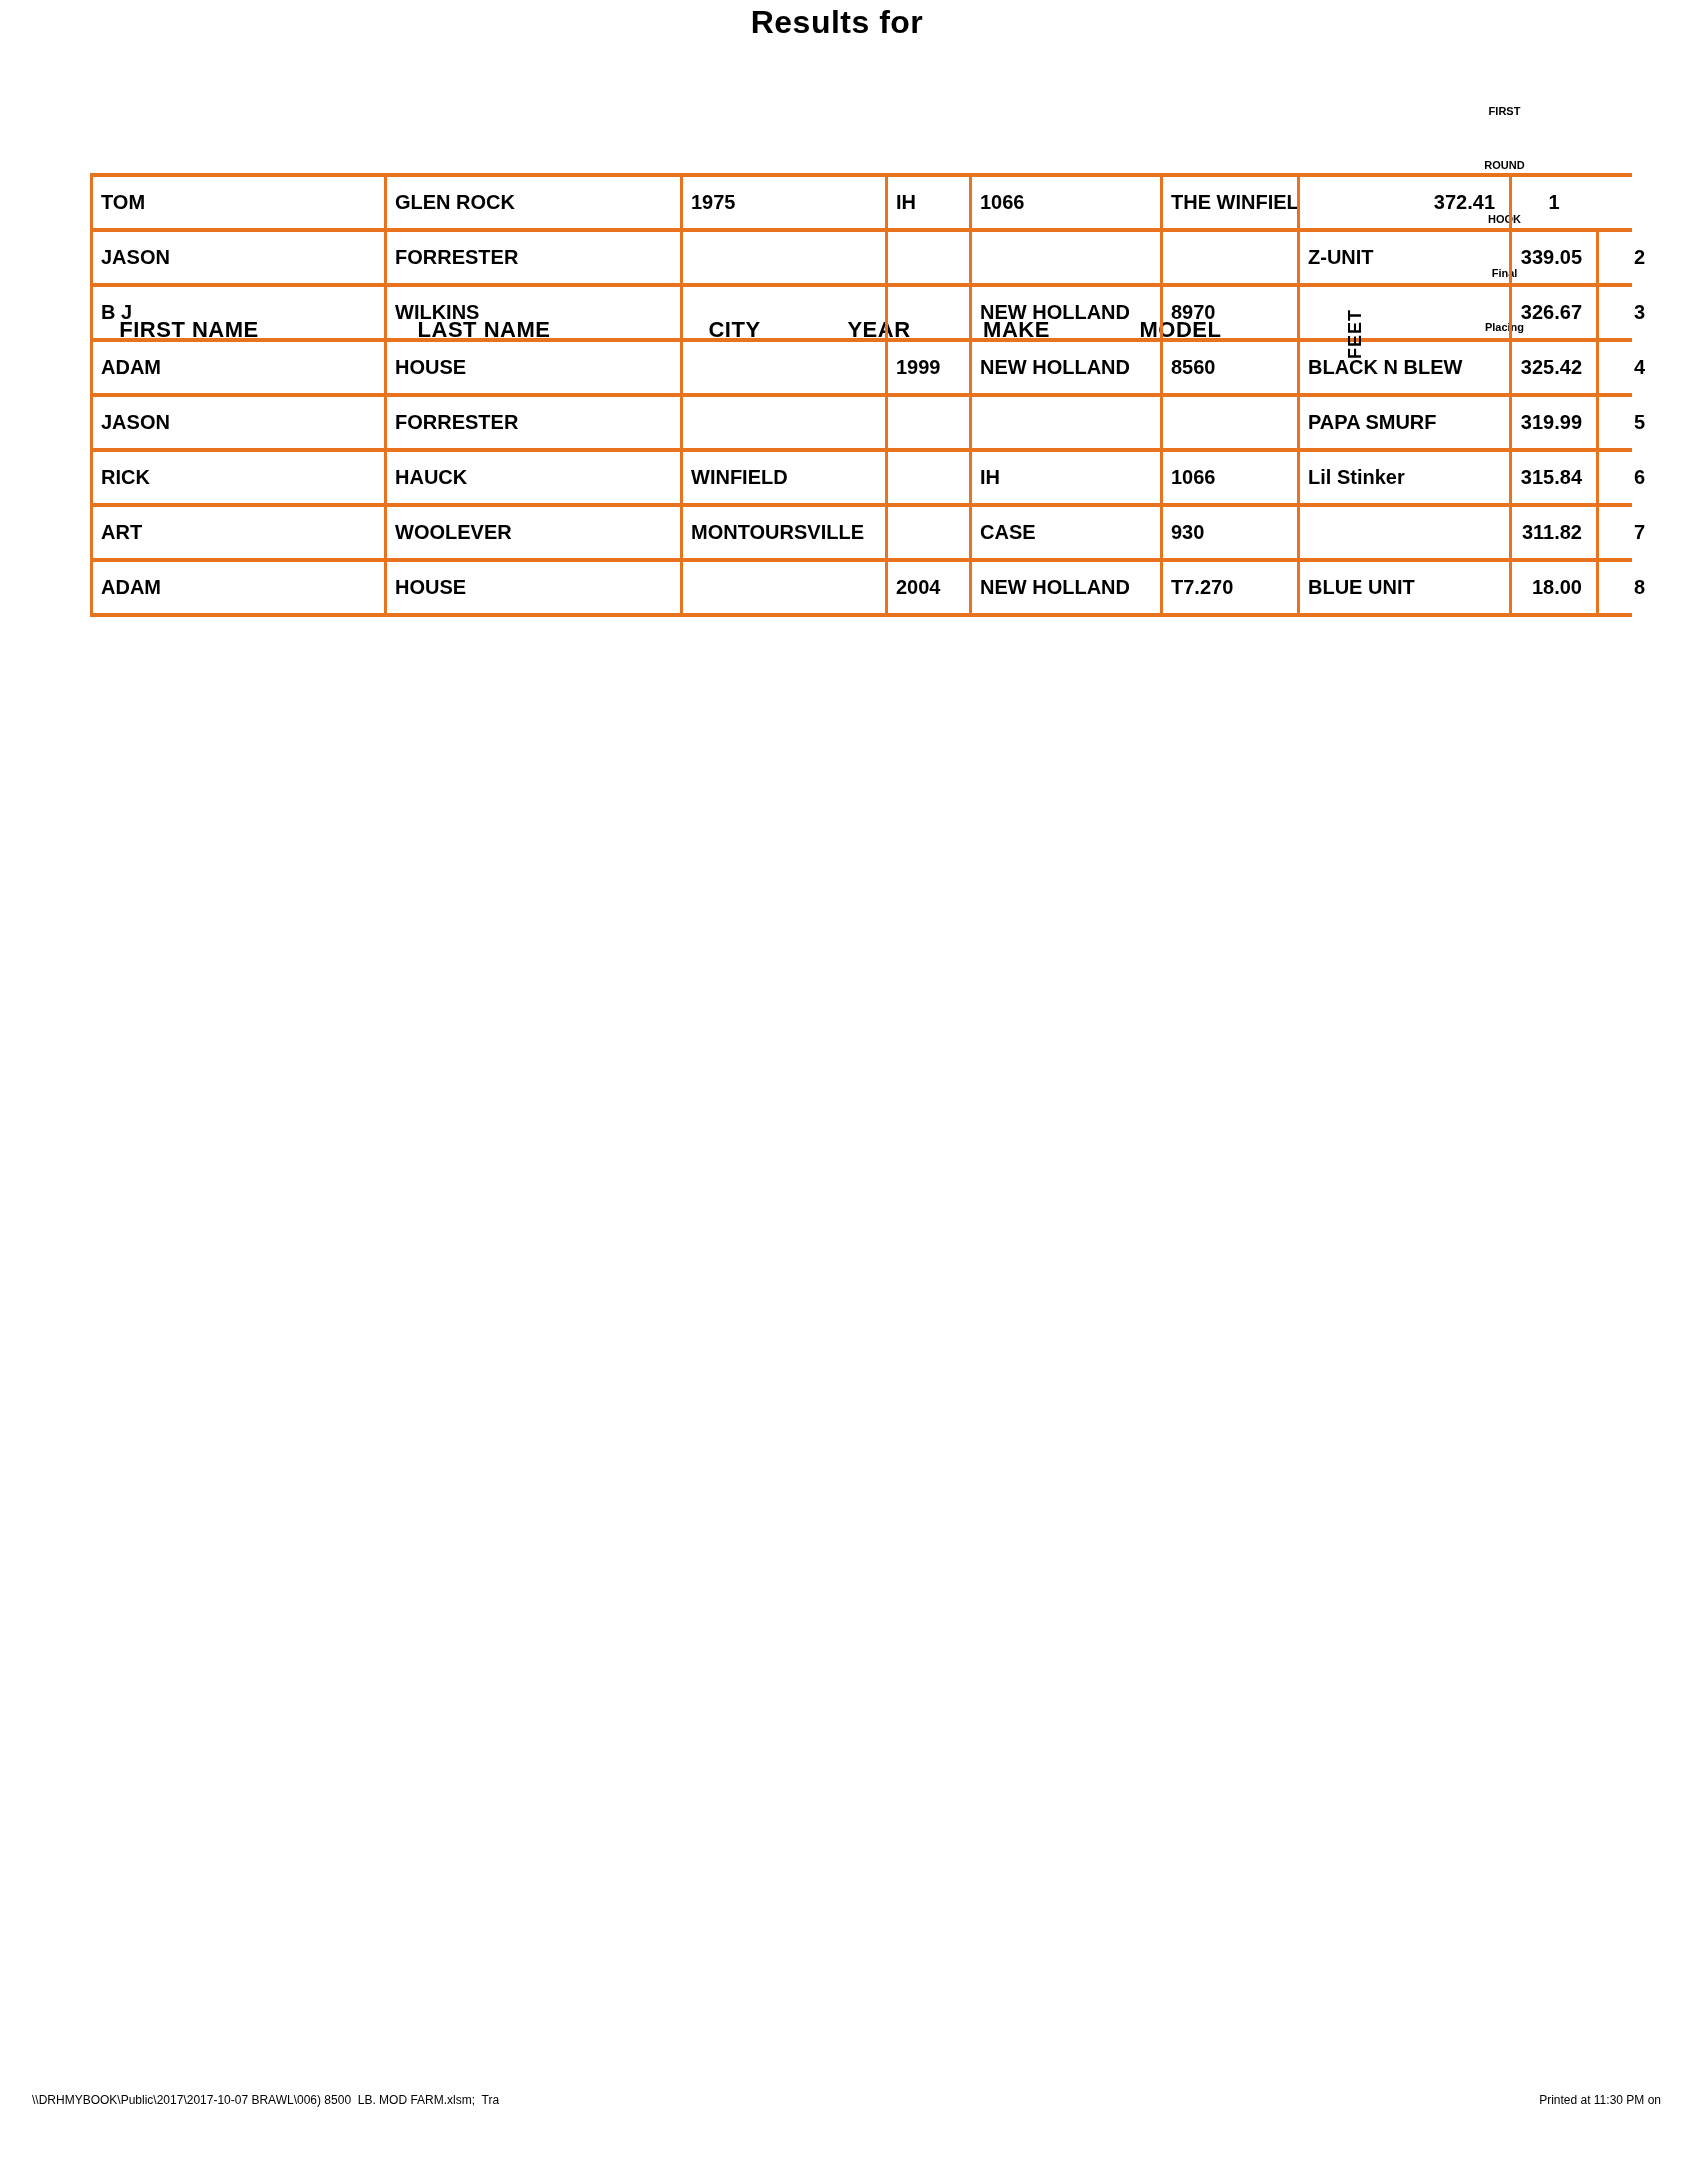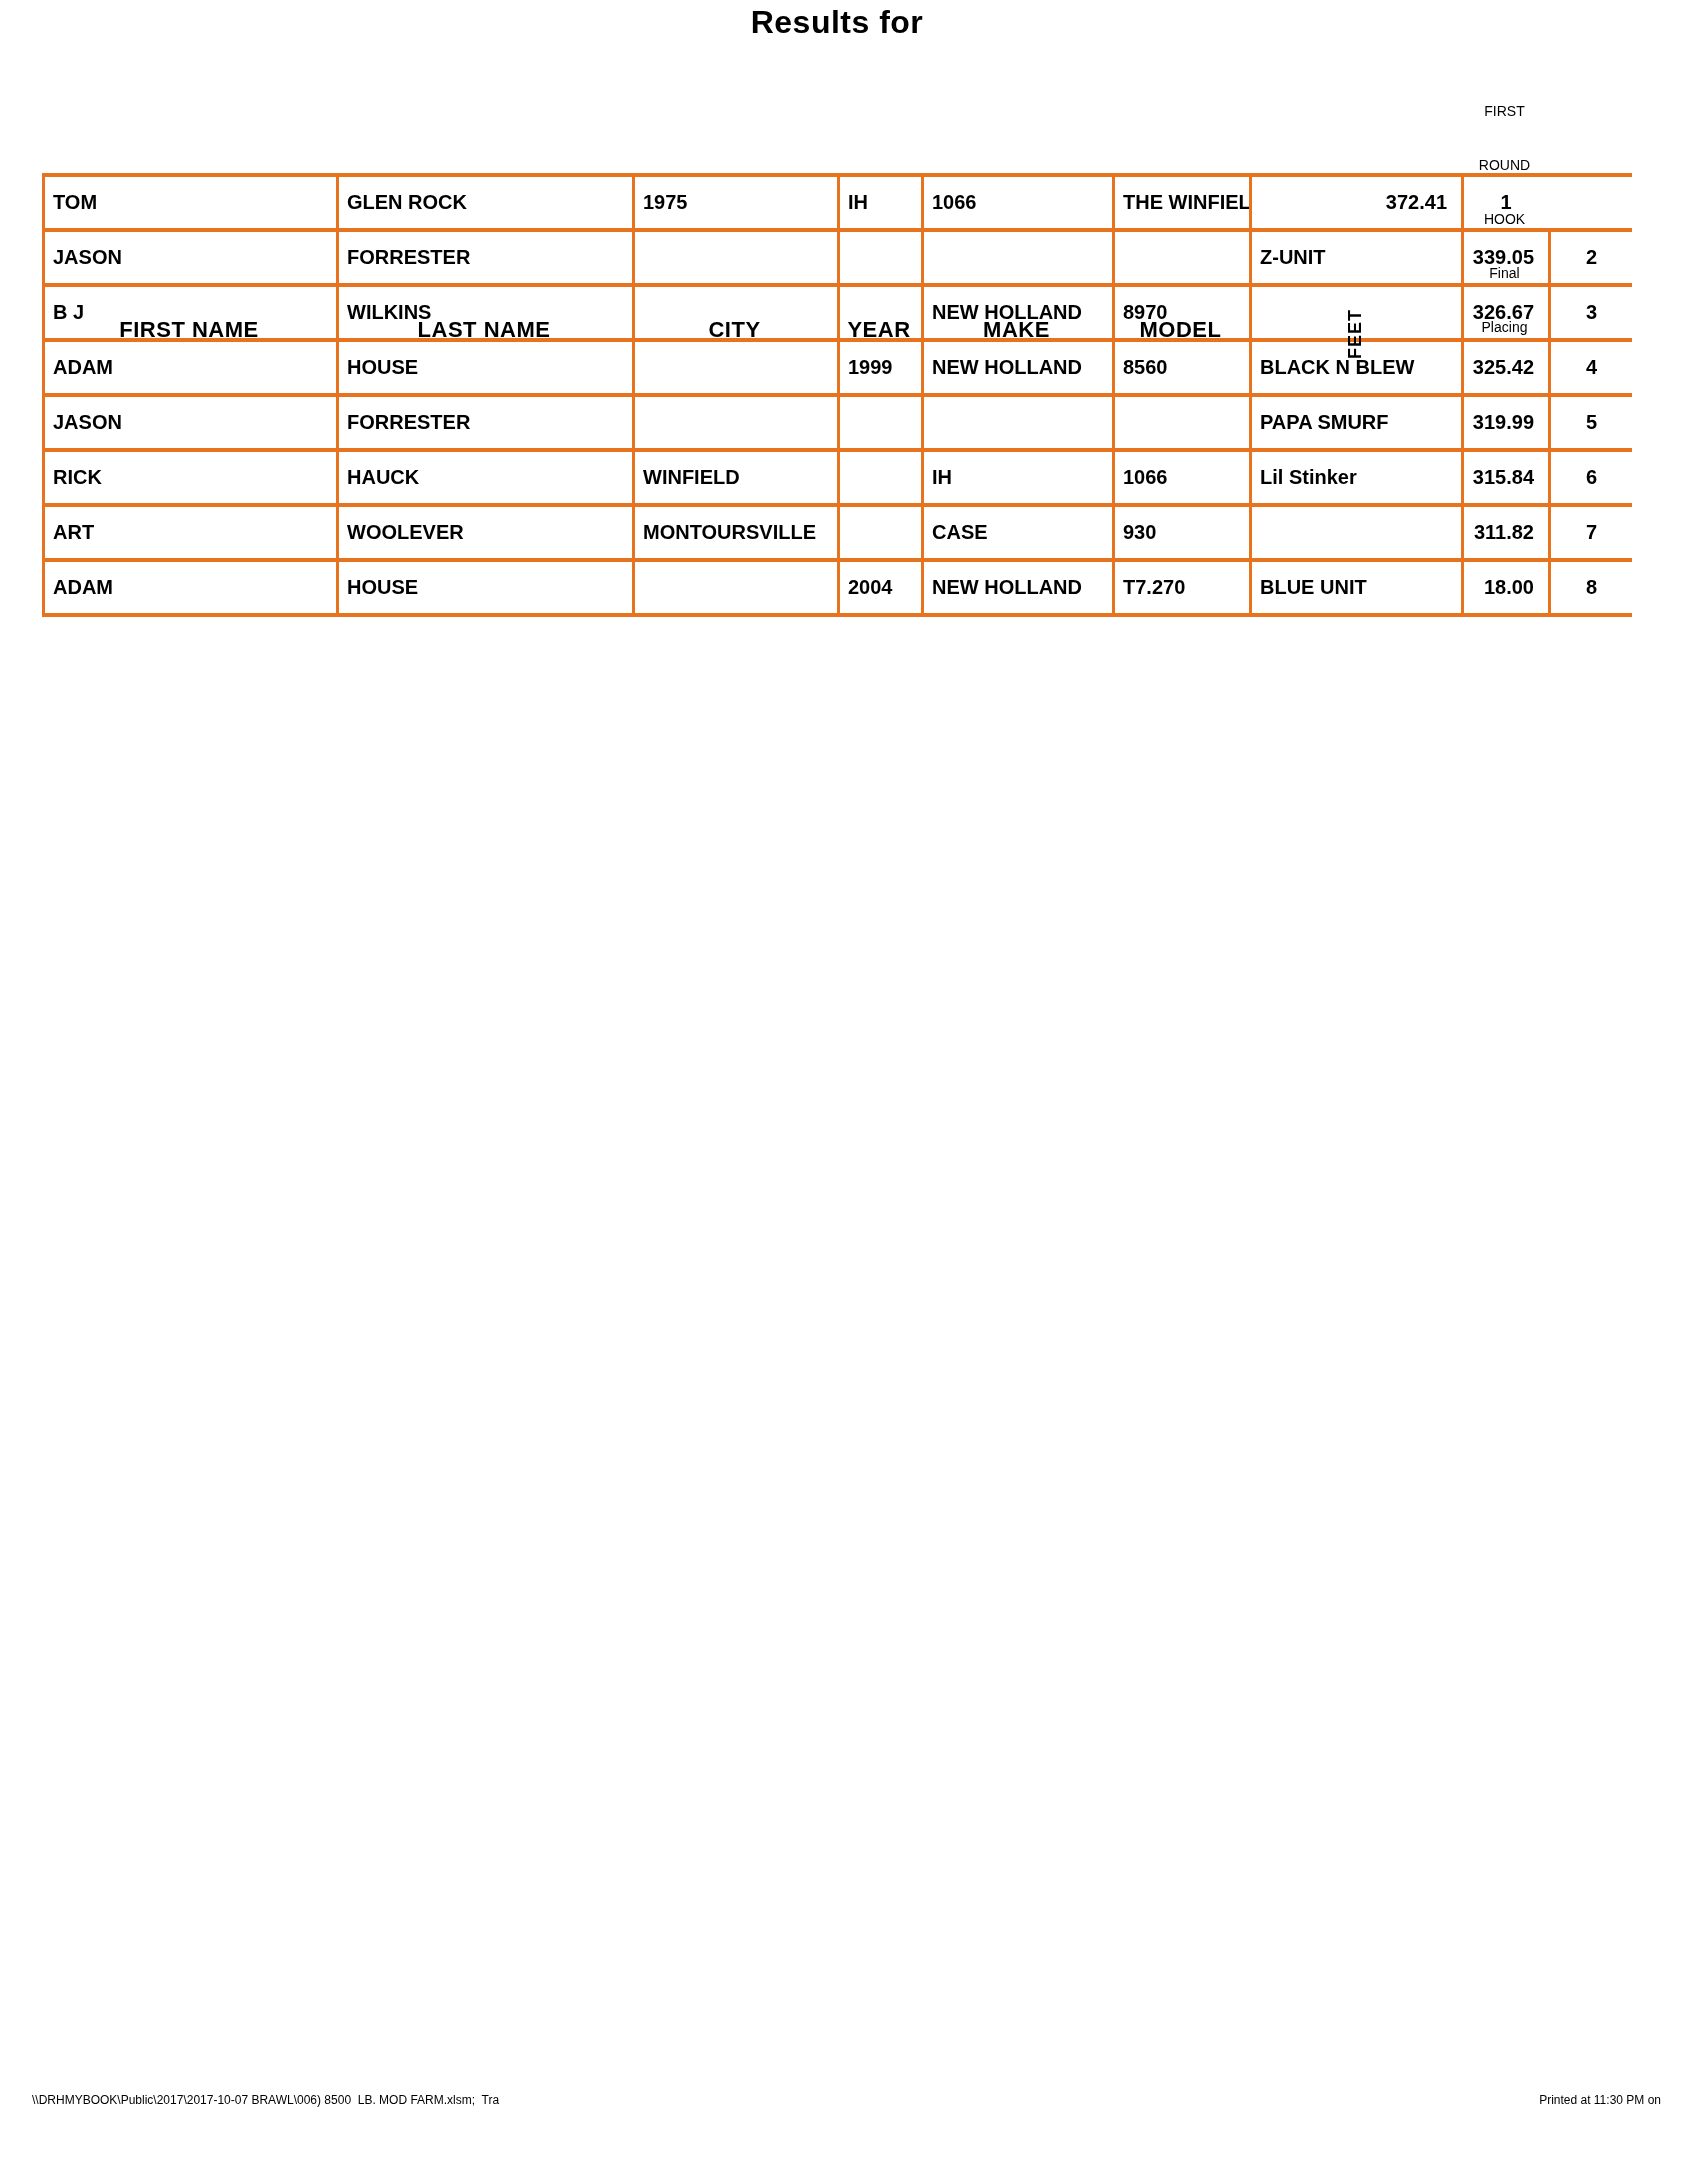--- a/index.html
+++ b/index.html
@@ -61,28 +61,29 @@
   .hcell .vert{
     font-weight:bold;
     font-size:18px;
     letter-spacing:1px;
     writing-mode:vertical-rl;
     transform:rotate(180deg);
     margin-bottom:16px;
   }
   .stackin{
     text-align:center;
-    font-weight:normal;
-    font-size:14px;
+    font-weight:bold;
+    font-size:11px;
     line-height:18px;
     margin-bottom:3px;
     white-space:pre;
   }
   .tbl{
     border-bottom:4px solid var(--orange);
+    margin-left:48px;
   }
   .row{
     height:55px;
     border-top:4px solid var(--orange);
   }
   .cell{
     height:100%;
     border-left:3px solid var(--orange);
     display:flex;
     align-items:center;

